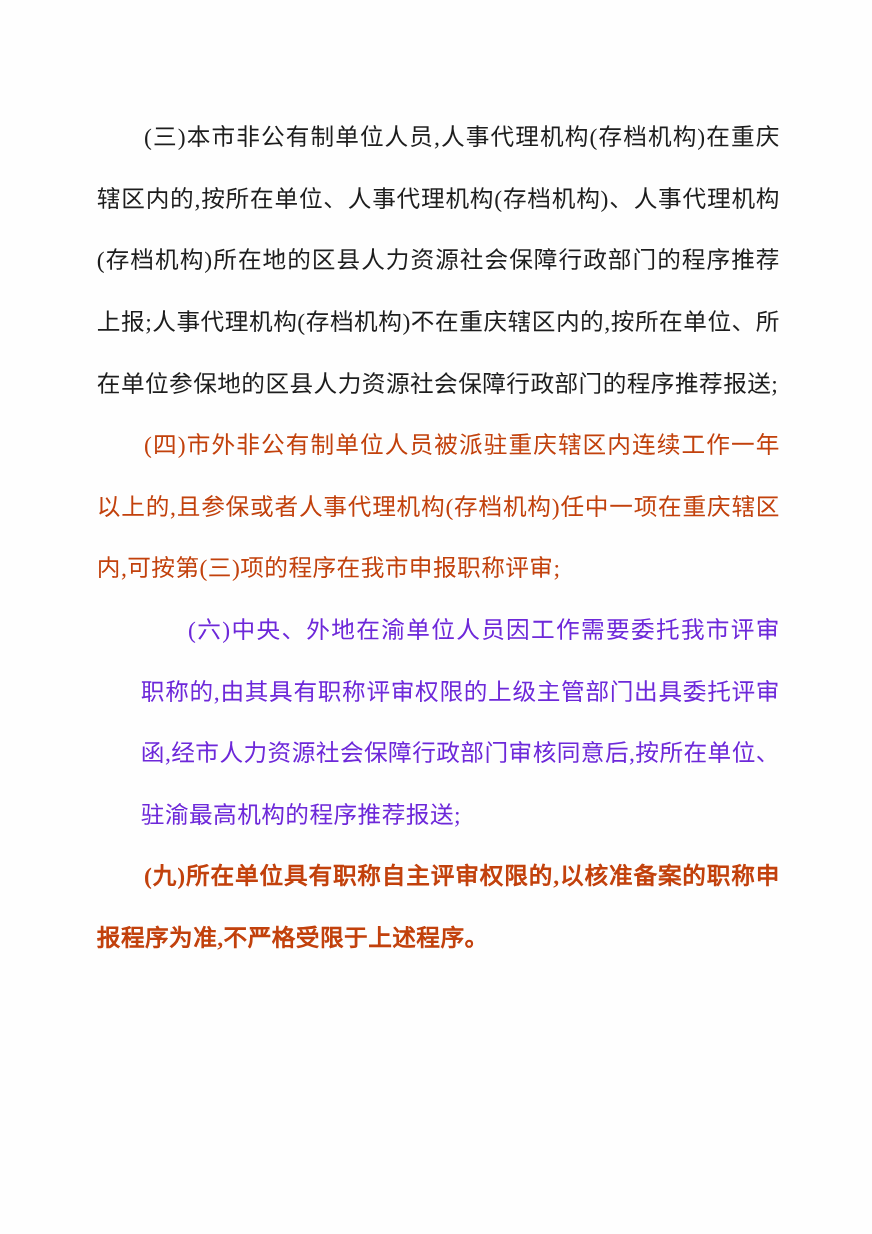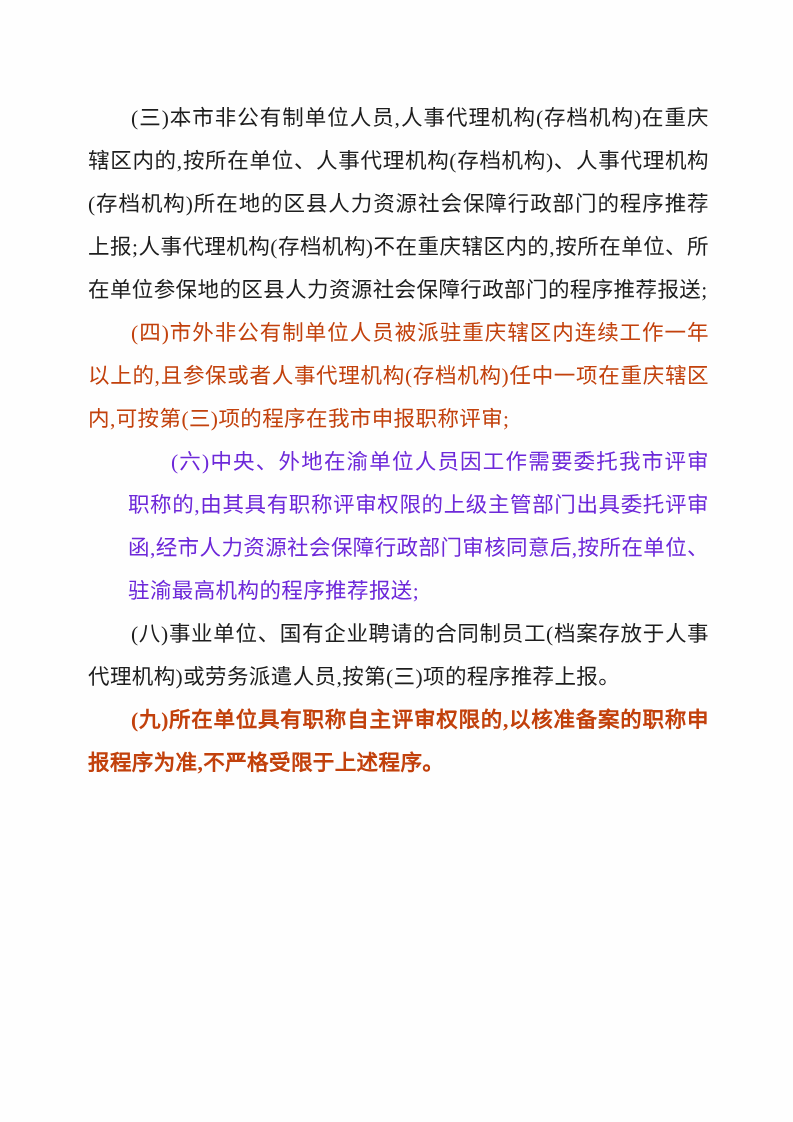--- a/index.html
+++ b/index.html
@@ -18,34 +18,33 @@
     overflow: hidden;
   }
   .doc-body {
     width: 100%;
   }
   .para {
     margin: 0;
     padding: 0;
     font-family: "Liberation Serif", "DejaVu Serif", serif;
     font-size: 21.5px;
-    line-height: 43px;
+    line-height: 56px;
     color: #1d1d1d;
     text-indent: 2em;
     text-align: justify;
     text-justify: inter-ideograph;
     letter-spacing: 0.4px;
     word-break: break-all;
   }
 </style>
 </head>
 <body>
 
 <div class="page" style="background: rgb(254, 254, 254);">
   <div class="doc-body">
 
   <p class="para" style="color: rgb(29, 29, 29);">(三)本市非公有制单位人员,人事代理机构(存档机构)在重庆辖区内的,按所在单位、人事代理机构(存档机构)、人事代理机构(存档机构)所在地的区县人力资源社会保障行政部门的程序推荐上报;人事代理机构(存档机构)不在重庆辖区内的,按所在单位、所在单位参保地的区县人力资源社会保障行政部门的程序推荐报送;</p>
       <p class="para" style="color: #c2410c;">(四)市外非公有制单位人员被派驻重庆辖区内连续工作一年以上的,且参保或者人事代理机构(存档机构)任中一项在重庆辖区内,可按第(三)项的程序在我市申报职称评审;</p>
       <p class="para" style="color: #6d28d9; margin-left: 40px;">(六)中央、外地在渝单位人员因工作需要委托我市评审职称的,由其具有职称评审权限的上级主管部门出具委托评审函,经市人力资源社会保障行政部门审核同意后,按所在单位、驻渝最高机构的程序推荐报送;</p>
-      <p class="para" style="color: rgb(29, 29, 29);">(八)事业单位、国有企业聘请的合同制员工(档案存放于人事代理机构)或劳务派遣人员,按第(三)项的程序推荐上报。</p>
       <p class="para" style="color: #c2410c; font-weight: bold;">(九)所在单位具有职称自主评审权限的,以核准备案的职称申报程序为准,不严格受限于上述程序。</p>
     </div>
 </div>
 
 </body></html>

